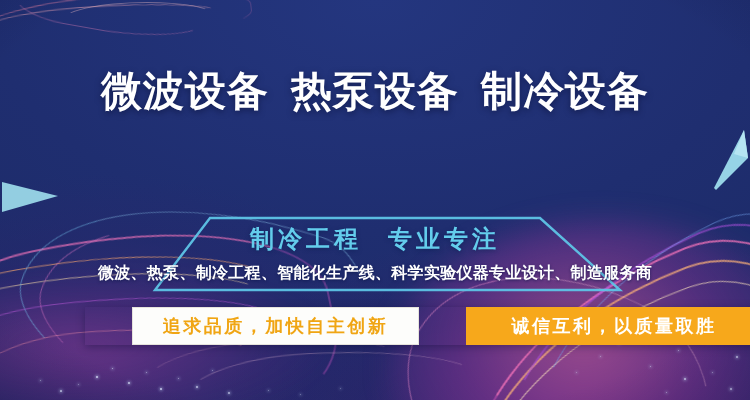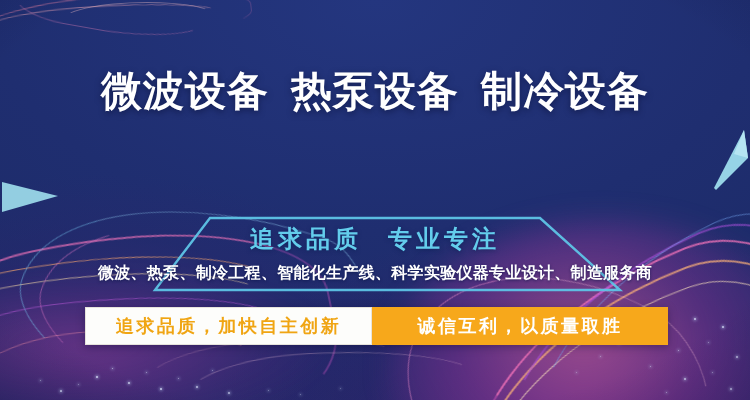--- a/index.html
+++ b/index.html
@@ -289,20 +289,21 @@
   }
   .badge {
     display: flex;
     align-items: center;
     justify-content: center;
     font-size: 18px;
     font-weight: 700;
     letter-spacing: 2.5px;
     white-space: nowrap;
     padding: 0 16px;
+    margin-left: 47px;
   }
   .badge-white {
     background: #fdfdfb;
     color: #f0a513;
     width: 287px;
     box-sizing: border-box;
     border: 1px solid #e6e3dc;
   }
   .badge-orange {
     background: #f7a81b;
@@ -393,21 +394,21 @@
   </svg>
 
   <div class="headline">
     <span class="hl-line"><span class="seg">微波设备</span><span class="gap"></span><span class="seg">热泵设备</span><span class="gap"></span><span class="seg">制冷设备</span></span>
   </div>
 
   <svg class="trapz" viewBox="0 0 750 80">
     <polygon points="210,4 540,4 620,76 155,76" fill="none" stroke="#5ec4e6" stroke-width="2.4" opacity="0.95"></polygon>
   </svg>
 
-  <div class="sub-line"><span>追求品质</span><span class="gap2"></span><span>专业专注</span></div>
+  <div class="sub-line"><span>制冷工程</span><span class="gap2"></span><span>专业专注</span></div>
 
   <div class="tagline">微波、热泵、制冷工程、智能化生产线、科学实验仪器专业设计、制造服务商</div>
 
   <div class="badges">
     <div class="badge badge-white">追求品质，加快自主创新</div>
     <div class="badge badge-orange">诚信互利，以质量取胜</div>
   </div>
 
 </div>
 

